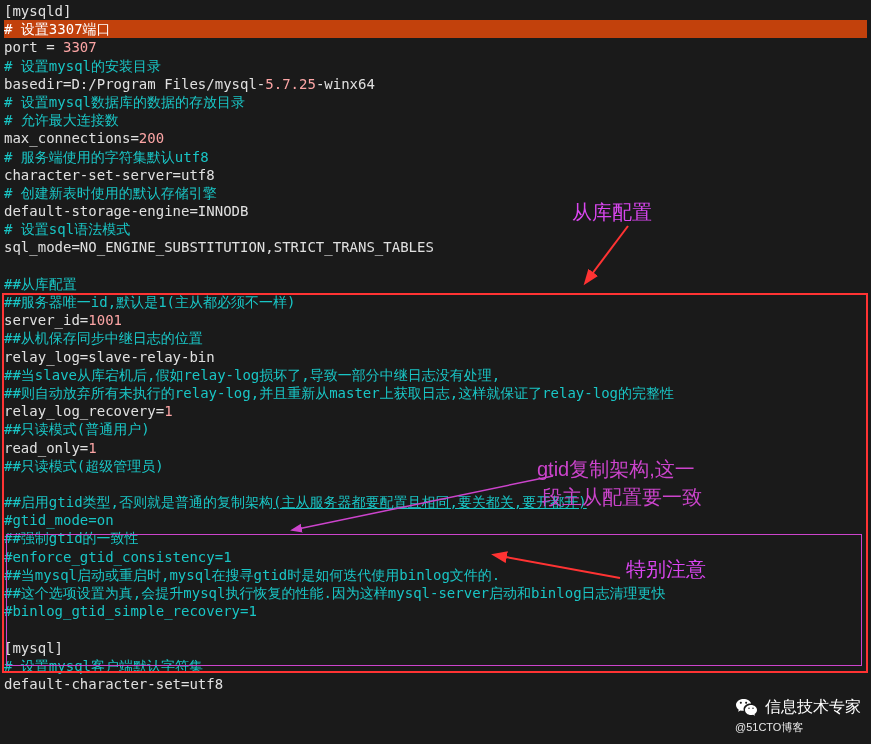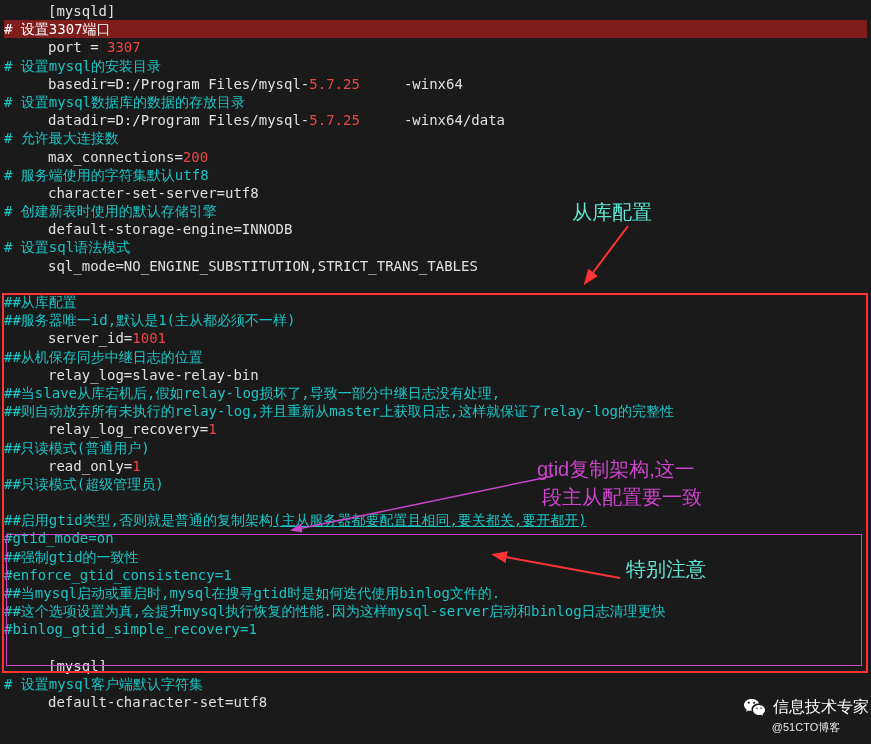--- a/index.html
+++ b/index.html
@@ -13,55 +13,55 @@
     height: 744px;
     overflow: hidden;
     position: relative;
     color: #ccc;
   }
   .code-area {
     padding: 2px 4px;
     position: relative;
   }
   .line { white-space: pre; }
-  .white { color: #e0e0e0; margin-left: 44px; }
-  .cyan-hl { background: #7f1d1d; color: #fff; padding: 0; }
+  .white { color: #e0e0e0; }
+  .cyan-hl { background: #c2410c; color: #fff; padding: 0; }
   .teal { color: #19c5c5; }
-  .num { color: #ef4444; }
+  .num { color: #fca5a5; }
   .underline { text-decoration: underline; text-align: right; }
   .red-box {
     position: absolute;
     border: 2px solid #ff3333;
     pointer-events: none;
   }
   .purple-box {
     position: absolute;
     border: 1px solid #cc44cc;
     pointer-events: none;
   }
   .anno {
     position: absolute;
     font-family: "Microsoft YaHei", sans-serif;
     font-size: 20px;
     pointer-events: none;
   }
-  .anno.red { color: #5eead4; }
+  .anno.red { color: #d946ef; }
   .anno.purple { color: #cc44cc; }
   svg.arrow {
     position: absolute;
     pointer-events: none;
     overflow: visible;
   }
   .watermark {
     position: absolute;
-    right: 2px;
+    right: 10px;
     bottom: 10px;
     color: #fff;
     font-family: "Microsoft YaHei", sans-serif;
-    text-align: center;
+    text-align: left;
   }
   .watermark .wline {
     display: flex;
     align-items: center;
     justify-content: flex-end;
   }
   .watermark .brand {
     font-size: 16px;
   }
   .watermark .sub {
@@ -78,21 +78,20 @@
 </head>
 <body>
 
 <div class="code-area">
 <div class="line white">[mysqld]</div>
 <div class="line cyan-hl"># 设置3307端口</div>
 <div class="line"><span class="white">port = </span><span class="num">3307</span></div>
 <div class="line teal"># 设置mysql的安装目录</div>
 <div class="line"><span class="white">basedir=D:/Program Files/mysql-</span><span class="num">5.7.25</span><span class="white">-winx64</span></div>
 <div class="line teal"># 设置mysql数据库的数据的存放目录</div>
-<div class="line"><span class="white">datadir=D:/Program Files/mysql-</span><span class="num">5.7.25</span><span class="white">-winx64/data</span></div>
 <div class="line teal"># 允许最大连接数</div>
 <div class="line"><span class="white">max_connections=</span><span class="num">200</span></div>
 <div class="line teal"># 服务端使用的字符集默认utf8</div>
 <div class="line white">character-set-server=utf8</div>
 <div class="line teal"># 创建新表时使用的默认存储引擎</div>
 <div class="line white">default-storage-engine=INNODB</div>
 <div class="line teal"># 设置sql语法模式</div>
 <div class="line white">sql_mode=NO_ENGINE_SUBSTITUTION,STRICT_TRANS_TABLES</div>
 <div class="line">&nbsp;</div>
 <div class="line teal">##从库配置</div>

